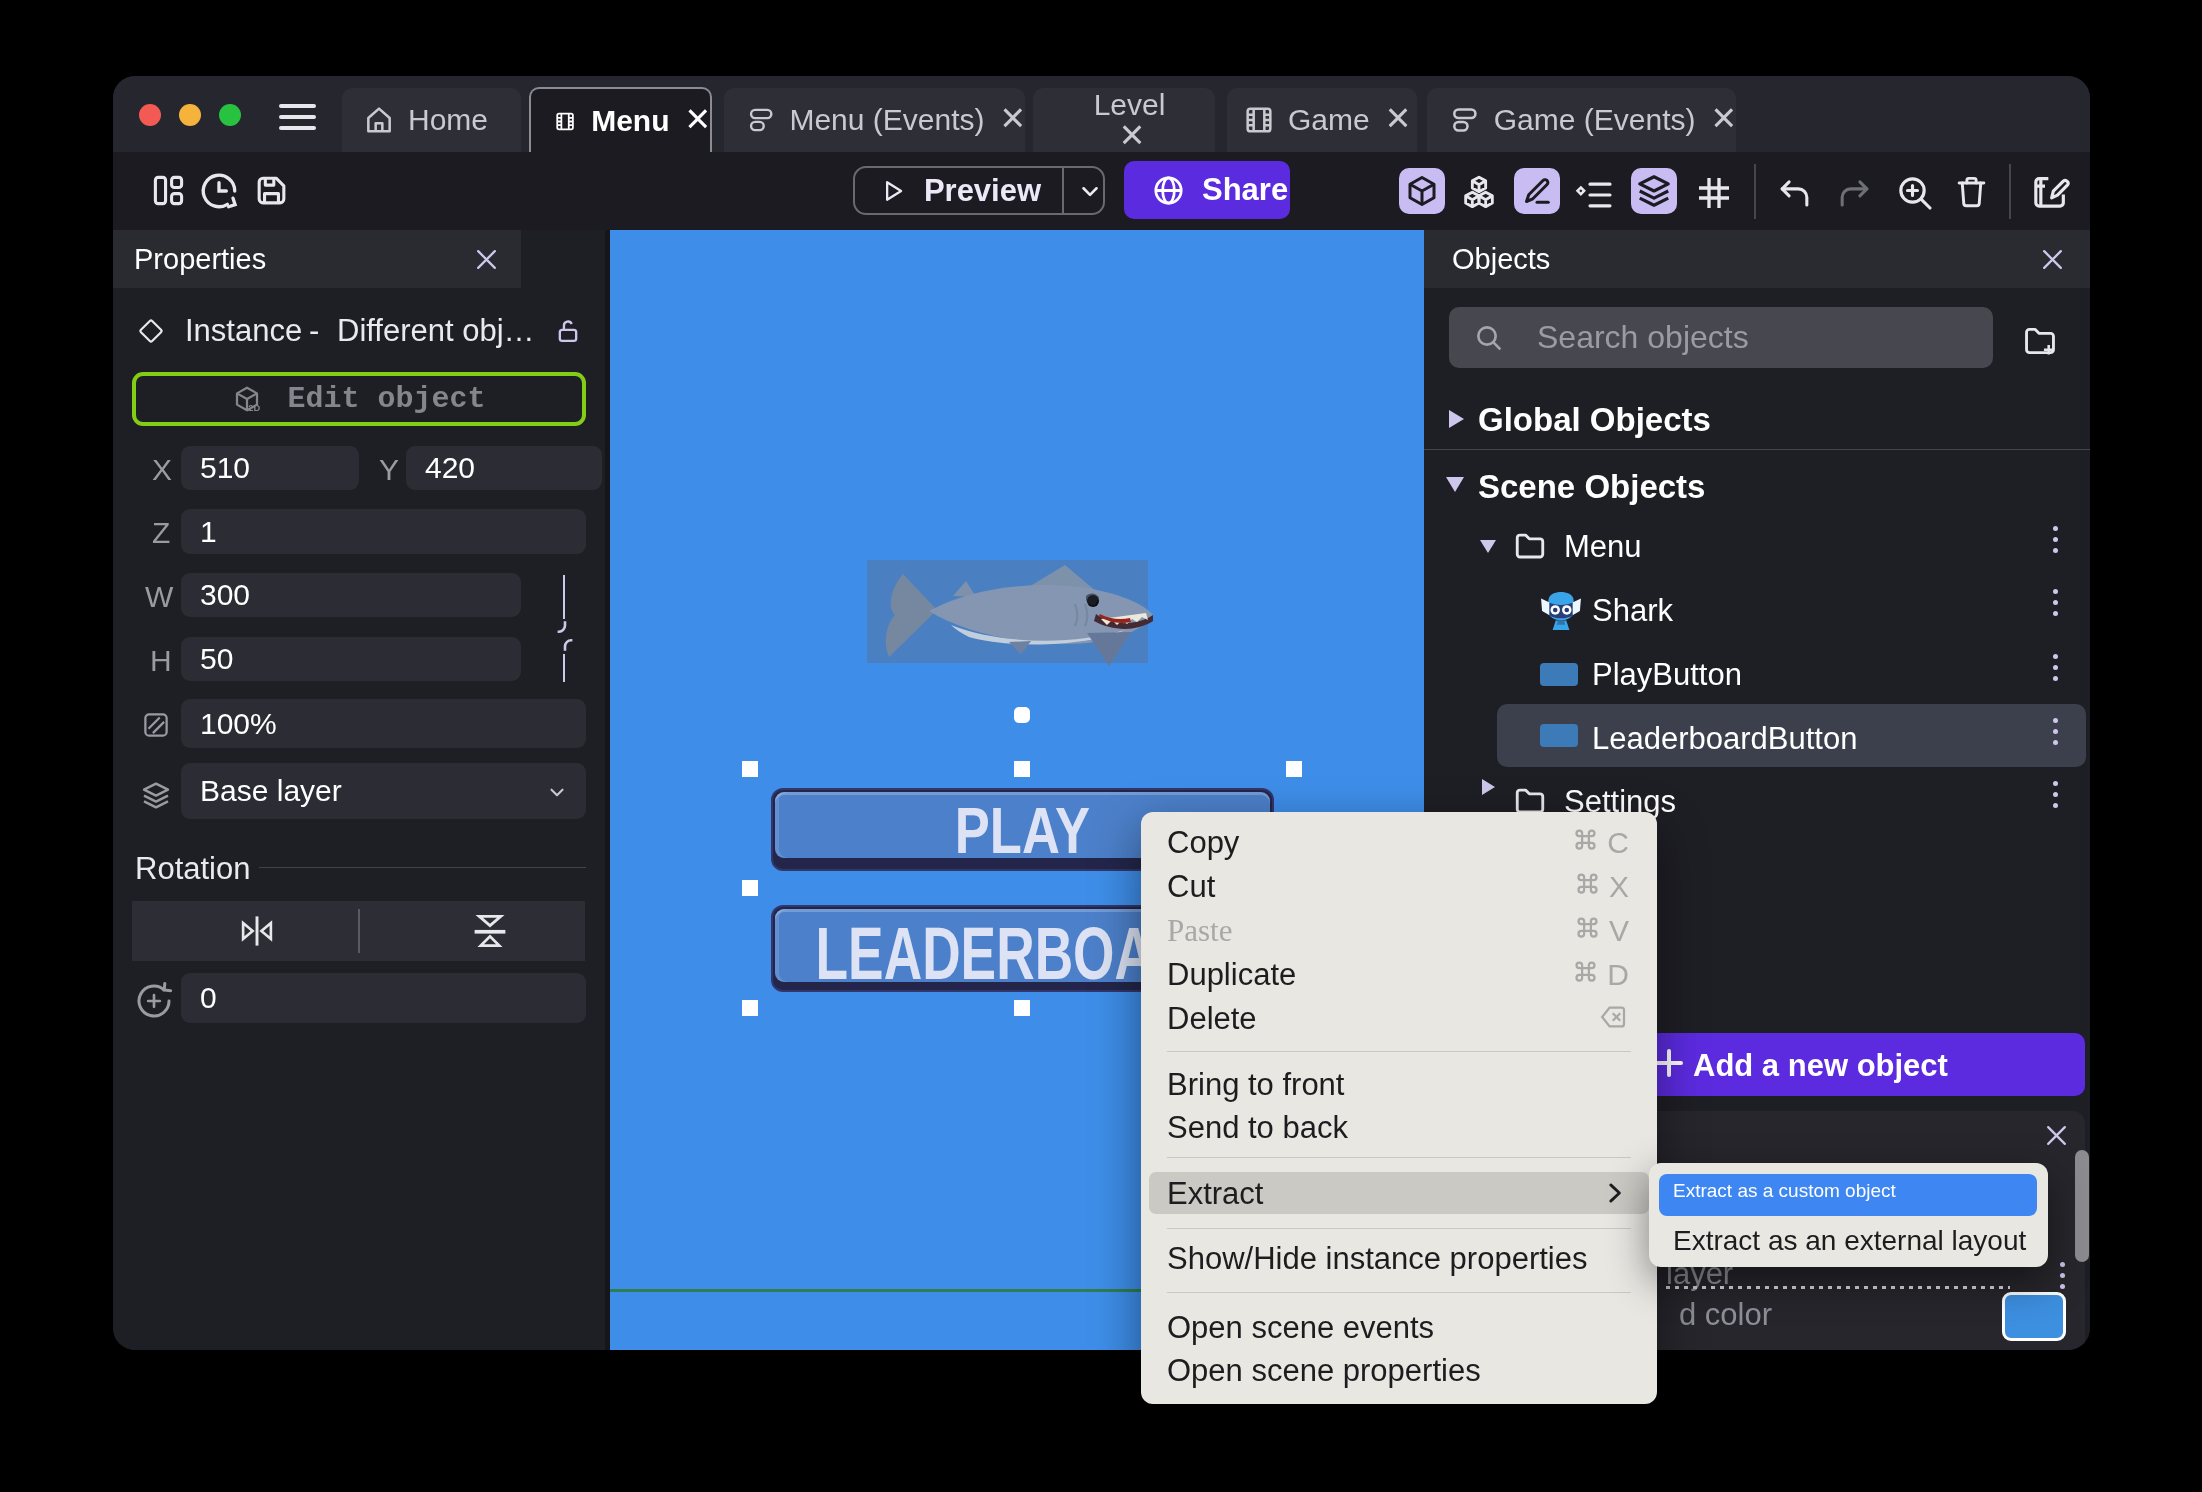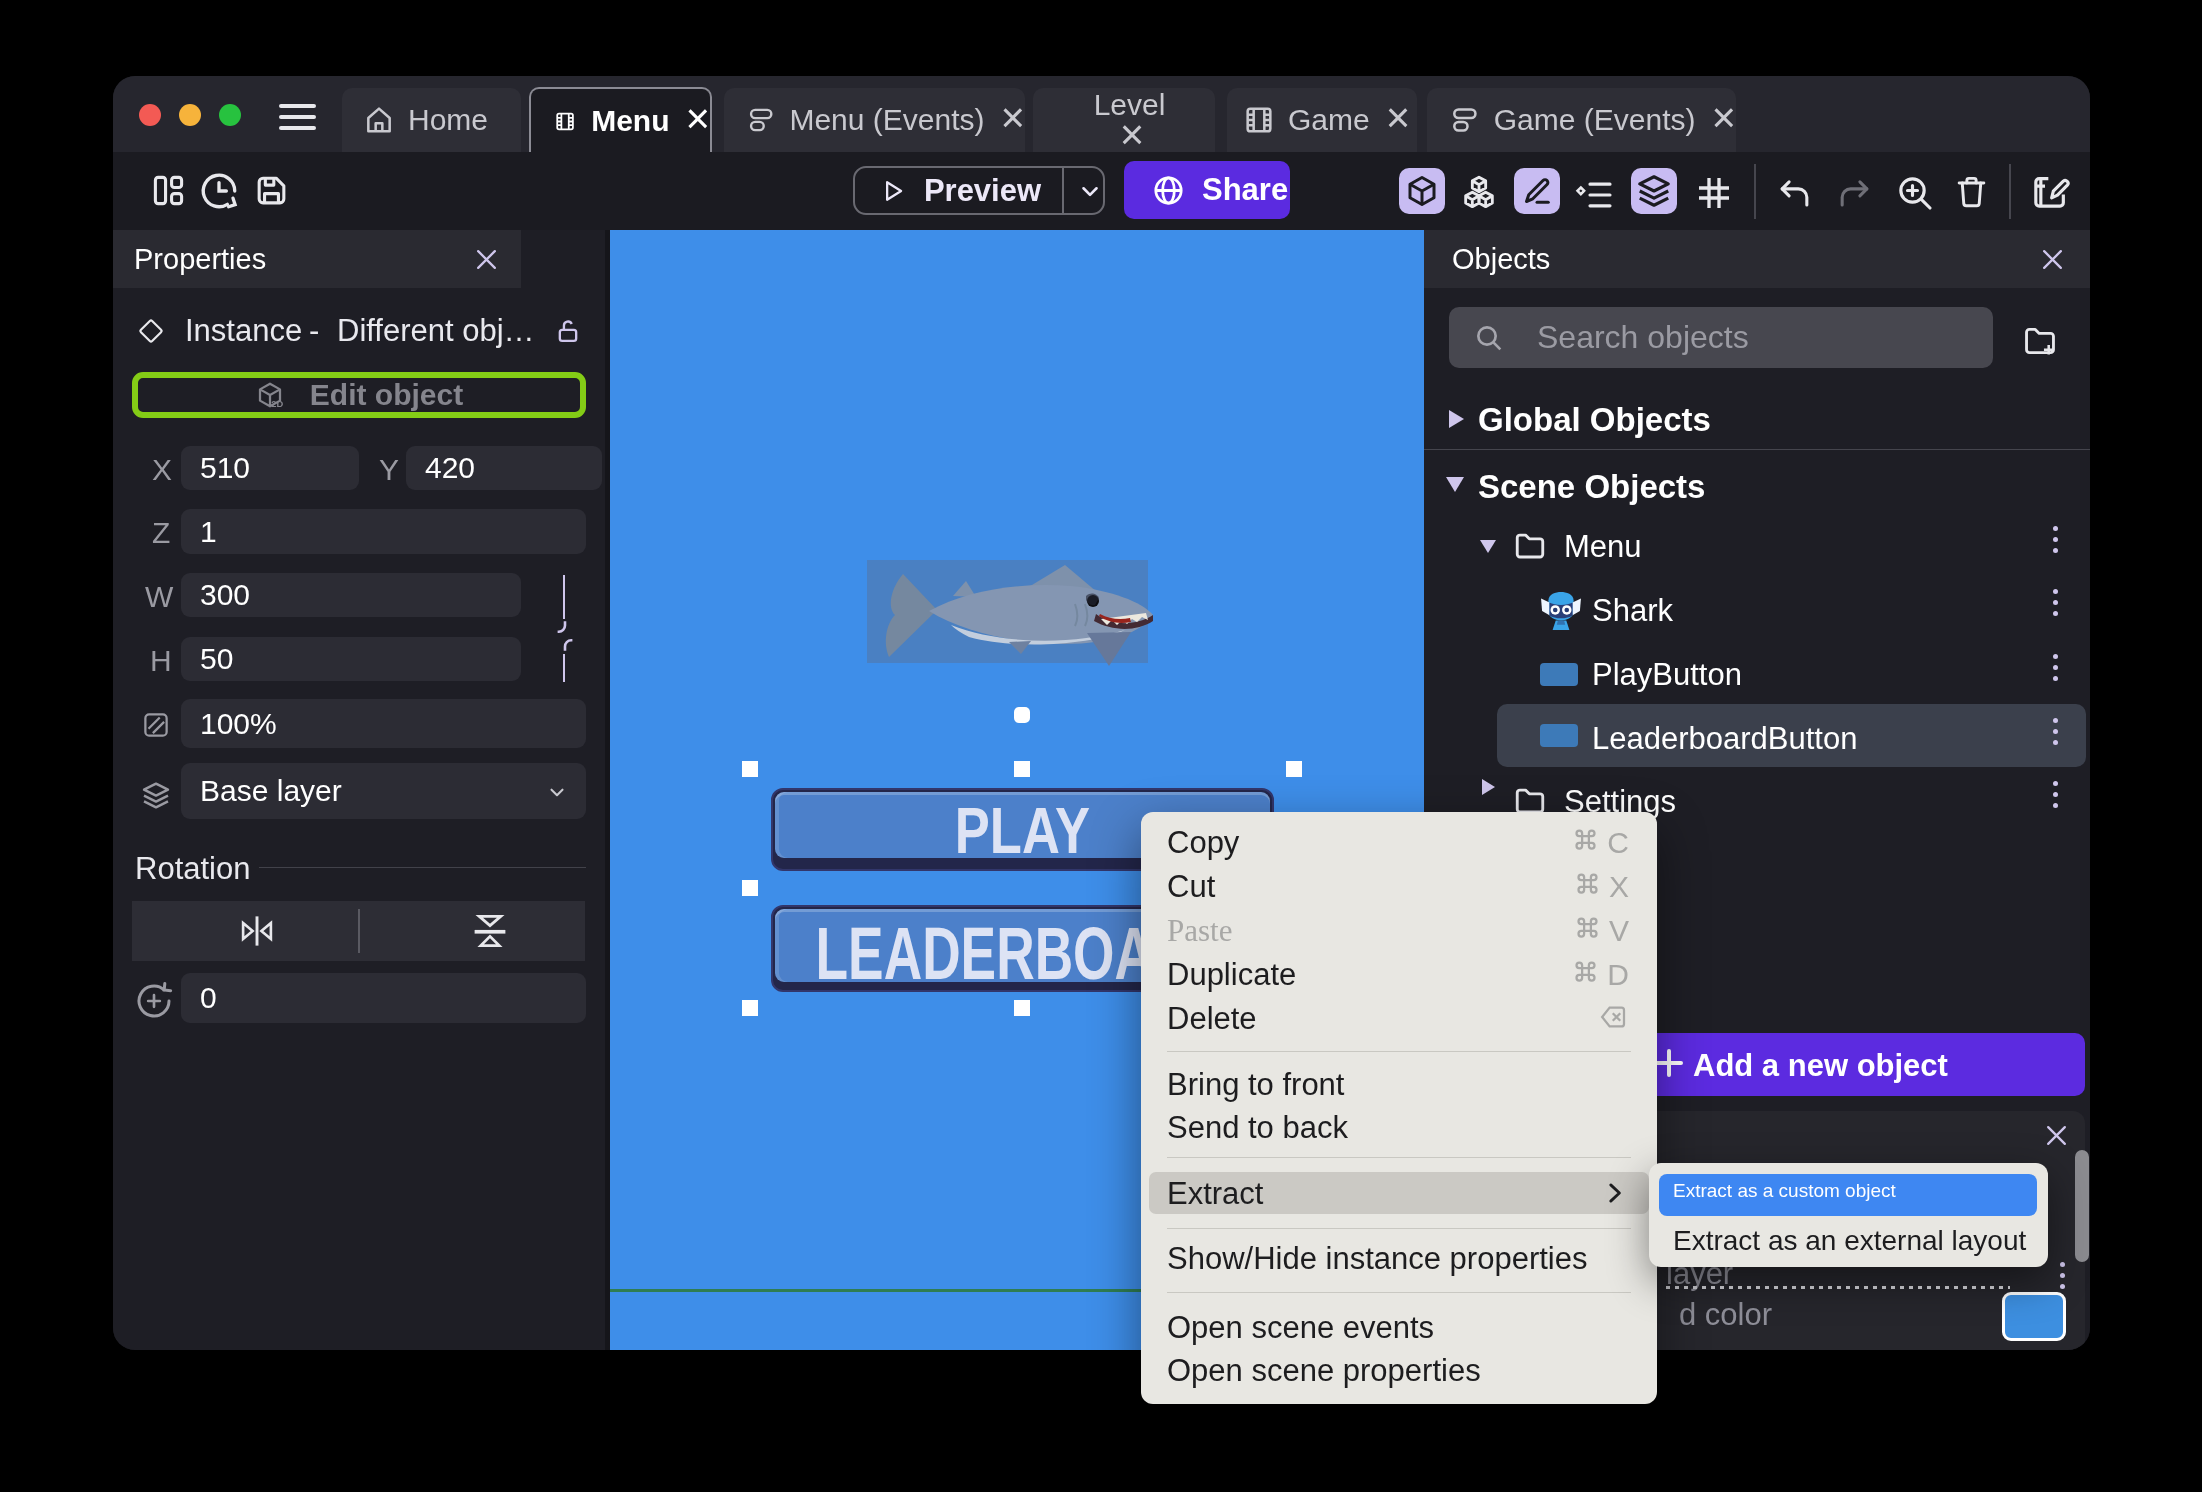--- a/index.html
+++ b/index.html
@@ -194,27 +194,27 @@
   <svg class="ab" style="left:25px;top:242px;" width="26" height="26" viewBox="0 0 24 24" fill="none" stroke="#e8e8ec" stroke-width="2">
       <rect x="4.7" y="4.7" width="14.6" height="14.6" rx="1.5" transform="rotate(45 12 12)"></rect>
     </svg>
   <div class="ab" style="left:72px;top:237px;font-size:31px;color:#e9e9ee;">Instance</div>
   <div class="ab" style="left:196px;top:237px;font-size:31px;color:#e9e9ee;">-</div>
   <div class="ab" style="left:224px;top:237px;font-size:31px;color:#e9e9ee;">Different obj…</div>
   <svg class="ab" style="left:441px;top:241px;" width="28" height="28" viewBox="0 0 24 24" fill="none" stroke="#cfc6ec" stroke-width="2">
       <rect x="5" y="11" width="14" height="9.5" rx="2"></rect>
       <path d="M8.5 11 V7.5 A3.5 3.5 0 0 1 15.2 6"></path>
     </svg>
-  <div class="ab" style="left:19px;top:296px;width:454px;height:46px;border:6px solid #84cc16;border-radius:11px;display:flex;align-items:center;justify-content:center;">
+  <div class="ab" style="left:19px;top:296px;width:454px;height:54px;border:4px solid #84cc16;border-radius:11px;display:flex;align-items:center;justify-content:center;">
     <svg width="30" height="30" viewBox="0 0 24 24" fill="none" stroke="#85858d" stroke-width="1.8" stroke-linejoin="round">
         <path d="M12 3 L20 7.5 V16.5 L12 21 L4 16.5 V7.5 Z"></path>
         <path d="M4 7.5 L12 12 L20 7.5 M12 12 V21"></path>
         <text x="13" y="21.5" font-size="7.5" fill="#85858d" stroke="none" font-weight="bold">2D</text>
       </svg>
-    <span style="margin-left:25px;font-size:30px;font-weight:bold;color:#85858d;">Edit object</span>
+    <span style="margin-left:25px;font-size:30px;font-weight:bold;color:#85858d;font-family:Liberation Mono, monospace;">Edit object</span>
   </div>
   <div class="ab lbl" style="left:39px;top:377px;">X</div>
   <div class="ab inp" style="left:68px;top:370px;width:178px;height:44px;">510</div>
   <div class="ab lbl" style="left:266px;top:377px;">Y</div>
   <div class="ab inp" style="left:293px;top:370px;width:196px;height:44px;">420</div>
   <div class="ab lbl" style="left:39px;top:440px;">Z</div>
   <div class="ab inp" style="left:68px;top:433px;width:405px;height:45px;">1</div>
   <div class="ab lbl" style="left:32px;top:504px;">W</div>
   <div class="ab inp" style="left:68px;top:497px;width:340px;height:44px;">300</div>
   <div class="ab lbl" style="left:37px;top:568px;">H</div>

